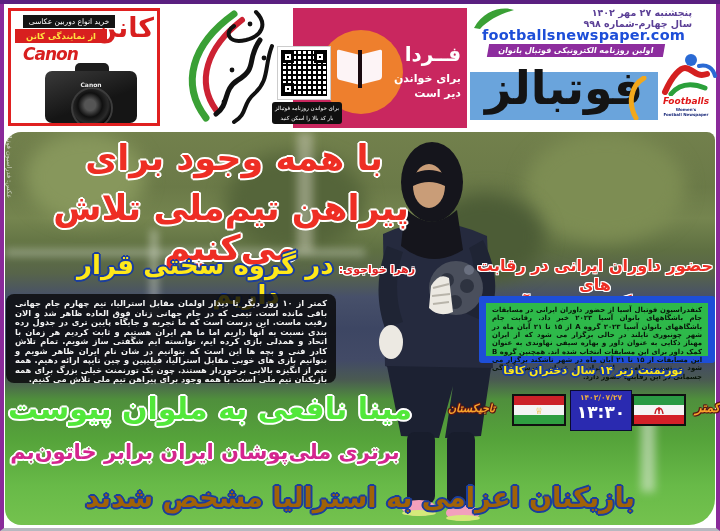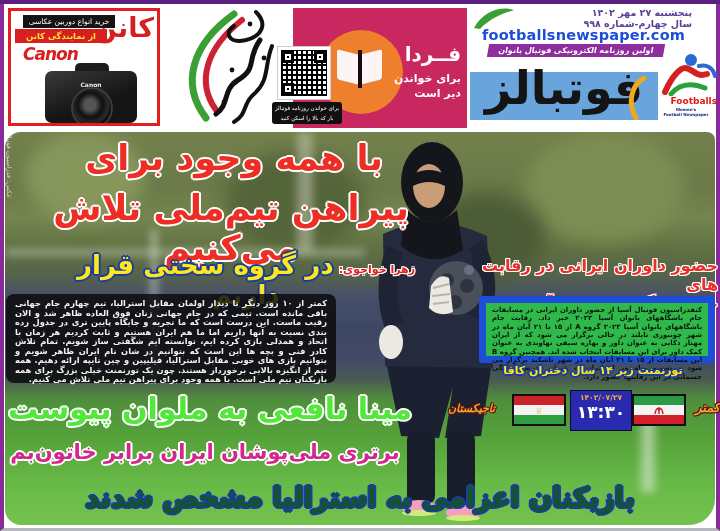--- a/index.html
+++ b/index.html
@@ -52,21 +52,21 @@
 
   
   .date-line { right:28px; top:7px; color:#5b3f96; font-size:9.5px; font-weight:bold; direction:rtl; text-align:right; }
   .issue-line { right:28px; top:18px; color:#5b3f96; font-size:9.5px; font-weight:bold; direction:rtl; text-align:right; }
   .site { left:482px; top:27px; color:#1d4ed8; font-size:14.5px; font-weight:bold; letter-spacing:.2px; }
   .tagline { left:488px; top:44px; width:176px; height:13px; background:#8d2d9e; color:#fff; font-size:8px; font-weight:bold; text-align:center; line-height:13px; direction:rtl; transform:skewX(-10deg); }
   .nameplate { left:470px; top:72px; width:188px; height:48px; background:#6aa4dc; }
   .nameplate-text { position:absolute; left:470px; top:58px; width:188px; text-align:center; font-size:46px; font-weight:bold; color:#141414; direction:rtl; line-height:60px; }
   .swoosh { left:624px; top:76px; z-index:3; }
   .logo-mark { left:655px; top:52px; width:62px; height:76px; }
-  .logo-name { position:absolute; left:0; top:44px; width:62px; text-align:right; color:#e01818; font-size:9px; font-weight:bold; }
+  .logo-name { position:absolute; left:0; top:44px; width:62px; text-align:center; color:#e01818; font-size:9px; font-weight:bold; font-style:italic; }
   .logo-sub { position:absolute; left:0; top:55px; width:62px; text-align:center; color:#1a2a7a; font-size:4px; font-weight:bold; line-height:5px; }
 
   
   .photo { left:5px; top:132px; width:710px; height:393px; border-radius:16px 8px 26px 16px; overflow:hidden;
     background:
       linear-gradient(180deg,
         #72804c 0%, #6b7a48 14%, #75854f 22%, #5f7042 30%,
         #57644a 36%, #47506a 42%, #3d4663 50%, #424a66 58%,
         #4a5a52 63%, #4f8f3c 68%, #55a33a 78%, #68ba48 90%, #74c24e 100%);
   }
@@ -76,39 +76,39 @@
 
   
   .headline1 { left:8px; top:138px; width:452px; text-align:center; color:#ee2e24; font-size:35px; font-weight:bold; direction:rtl; z-index:8; }
   .headline2 { left:-12px; top:188px; width:486px; text-align:center; color:#ee2e24; font-size:35px; font-weight:bold; direction:rtl; z-index:8; }
   .subrow { left:60px; top:250px; width:372px; text-align:center; direction:rtl; z-index:8; }
   .kicker { color:#e02020; font-size:11px; font-weight:bold; vertical-align:middle; }
   .subhead { color:#ffe81a; font-size:26px; font-weight:bold; }
   .bodybox { left:6px; top:294px; width:330px; height:89px; background:rgba(8,8,10,.82); border-radius:8px; padding:5px 9px; z-index:8; }
   .bodybox p { color:#f2f2f2; font-size:8.3px; line-height:9.55px; direction:rtl; text-align:justify; font-weight:bold; }
 
-  .rc-headline { left:472px; top:256px; width:246px; text-align:right; color:#ee2e24; font-size:16px; font-weight:bold; line-height:19px; direction:rtl; z-index:8; }
+  .rc-headline { left:472px; top:256px; width:246px; text-align:center; color:#ee2e24; font-size:16px; font-weight:bold; line-height:19px; direction:rtl; z-index:8; }
   .greenbox { left:479px; top:296px; width:236px; height:67px; background:#2eb94a; border:7px solid #1d4ed8; border-radius:3px; padding:3px 6px; z-index:8; }
   .greenbox p { color:#081408; font-size:6.9px; line-height:8.35px; direction:rtl; text-align:justify; font-weight:bold; }
   .tour-title { left:468px; top:364px; width:250px; text-align:center; color:#ffe81a; font-size:11px; font-weight:bold; direction:rtl; z-index:8; }
 
   
   .fixture { left:448px; top:388px; width:272px; height:46px; z-index:9; }
   .flag { position:absolute; top:6px; width:54px; height:32px; border:2px solid #101010; }
   .flag .stripe { width:100%; height:33.34%; }
   .flag .emblem { position:absolute; left:0; top:9px; width:100%; text-align:center; line-height:12px; }
   .fix-label { position:absolute; font-weight:bold; color:#f6a32b; direction:rtl;font-style:italic; }
   .bluebox { position:absolute; left:122px; top:2px; width:62px; height:41px; background:#2a2ab0; border:1px solid #0a0a30; text-align:center; }
   .fix-date { color:#f0b040; font-size:7.5px; font-weight:bold; margin-top:2px; letter-spacing:.5px; }
   .fix-time { color:#ffffff; font-size:17px; font-weight:bold; line-height:20px; direction:rtl; }
 
   
   .hl-green { left:0; top:391px; width:420px; text-align:center; color:#52e83a; font-size:30px; font-weight:bold; direction:rtl; z-index:9; }
   .hl-magenta { left:0; top:440px; width:410px; text-align:center; color:#d4268e; font-size:21px; font-weight:bold; direction:rtl; z-index:9; }
-  .hl-yellow { left:15px; top:482px; width:690px; text-align:center; color:#14532d; font-size:27px; font-weight:bold; direction:rtl; z-index:9; }
+  .hl-yellow { left:15px; top:482px; width:690px; text-align:center; color:#a16207; font-size:27px; font-weight:bold; direction:rtl; z-index:9; }
 
   .gk { left:335px; top:136px; z-index:4; }
 </style>
 </head>
 <body>
 
 <div class="frame"></div>
 
 <div class="abs canon-ad">
   <div class="canon-title">کانن</div>

